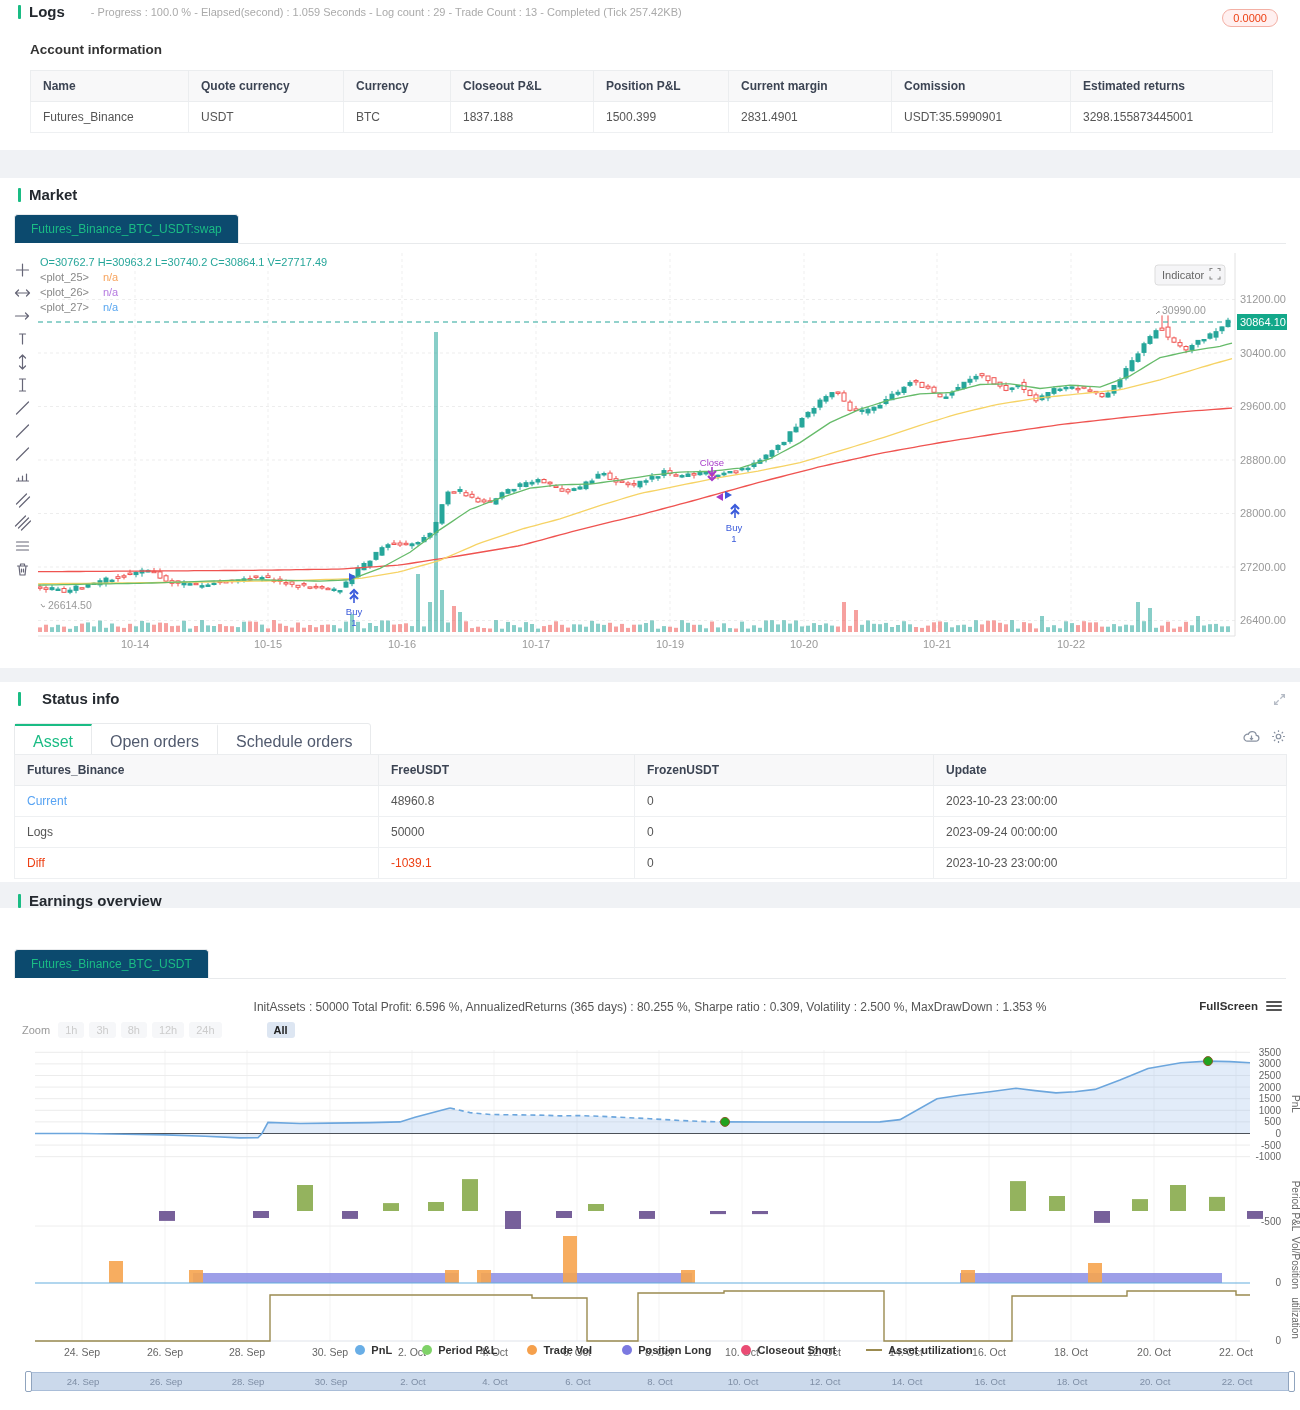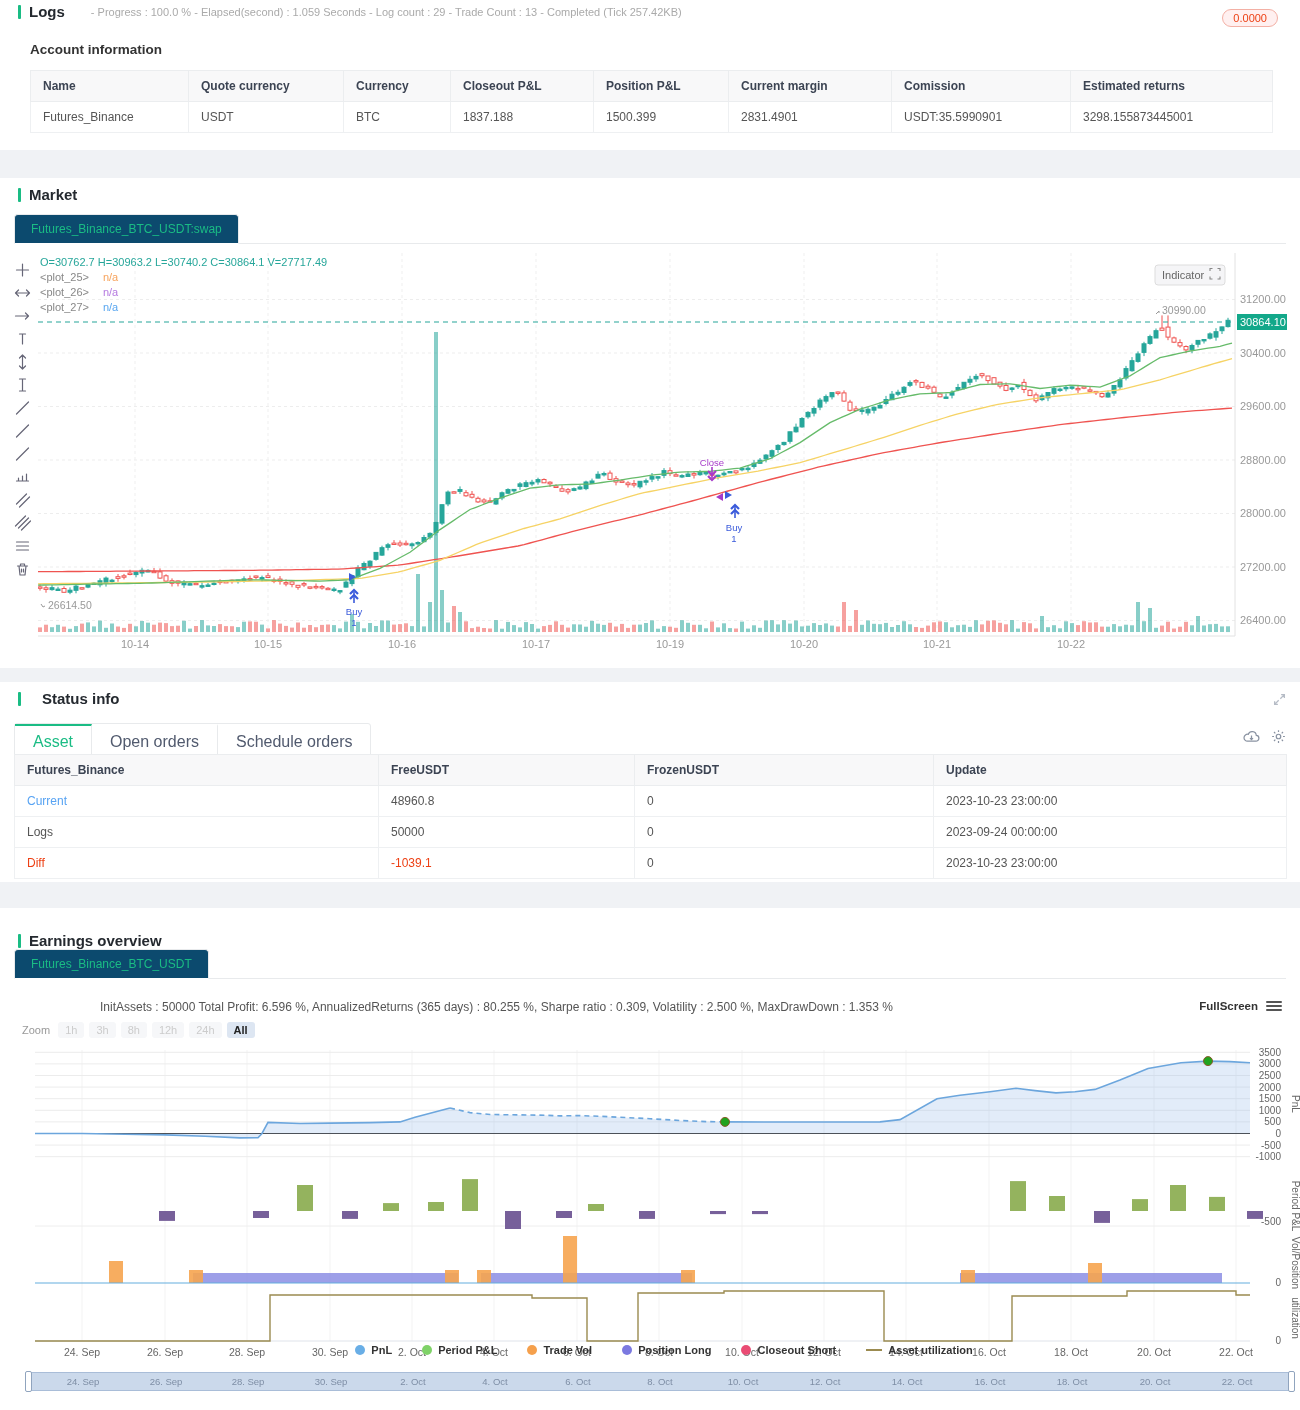--- a/index.html
+++ b/index.html
@@ -23,22 +23,22 @@
   .plot-row { color:#888; }
   .plot-row .plot-val { margin-left:14px; }
   .status-tabs { position:absolute; display:flex; border:1px solid #e8eaec; border-radius:3px 3px 0 0; background:#fff; }
   .status-tab { padding:7px 18px; font-size:16px; color:#515a6e; border-right:1px solid #e8eaec; border-top:2px solid transparent; }
   .status-tab:last-child { border-right:none; }
   .status-tab.active { color:#1abc84; border-top:2px solid #1abc84; }
   .icon-btn { position:absolute; color:#8a93a2; }
   .zoom-row { position:absolute; display:flex; align-items:center; gap:5px; font-size:11px; }
   .zoom-lbl { color:#999; margin-right:3px; }
   .zoom-btn { padding:2px 7px; border-radius:3px; background:#f6f7f9; color:#ccc; }
-  .zoom-btn.active { background:#dde6f2; color:#222; font-weight:bold; }
-  .stats-line { position:absolute; font-size:12px; color:#555; }
+  .zoom-btn.active { background:#dde6f2; color:#222; font-weight:bold;margin-left:40px; }
+  .stats-line { position:absolute; text-align:center; font-size:12px; color:#555; }
   .fullscreen { position:absolute; display:flex; align-items:center; gap:8px; font-size:11.5px; font-weight:600; color:#333; }
   .burger { display:inline-block; }
   .burger span { display:block; width:16px; height:2px; background:#555; margin:2px 0; border-radius:1px; }
   .toolbar { position:absolute; display:flex; flex-direction:column; align-items:center; gap:7px; }
   .tool { width:18px; height:16px; color:#667; }
   .legend-row { position:absolute; display:flex; justify-content:center; gap:30px; font-size:11px; font-weight:bold; color:#333; }
   .legend-item { display:flex; align-items:center; gap:6px; white-space:nowrap; }
   .legend-dot { width:10px; height:10px; border-radius:50%; }
   .legend-line { width:16px; height:0; border-top:2px solid #9b8b50; }
   .slider { position:absolute; background:#cbd9eb; border:1px solid #a9bdd8; border-radius:2px; }
@@ -902,21 +902,21 @@
             <td style="color:#ed4014">-1039.1</td>
             <td>0</td>
             <td>2023-10-23 23:00:00</td>
           </tr>
         </tbody>
       </table>
   </div>
 
   <div class="band" style="top:882px; height:26px;"></div>
 
-  <div class="sec-title" style="left:18px; top:932px;">
+  <div class="sec-title" style="left:18px; top:892px;">
     <span class="accent"></span>
     <span>Earnings overview</span>
   </div>
   <div class="tab-strip" style="left:14px; top:948px; width:1272px; height:31px;"></div>
   <div class="card-tab" style="left:14px; top:949px;">Futures_Binance_BTC_USDT</div>
 
   <div class="stats-line" style="left:100px; top:1000px; width:1100px;">InitAssets : 50000 Total Profit: 6.596 %, AnnualizedReturns (365 days) : 80.255 %, Sharpe ratio : 0.309, Volatility : 2.500 %, MaxDrawDown : 1.353 %</div>
   <div class="fullscreen" style="right:18px; top:999px;">
     <span>FullScreen</span>
     <span class="burger">

